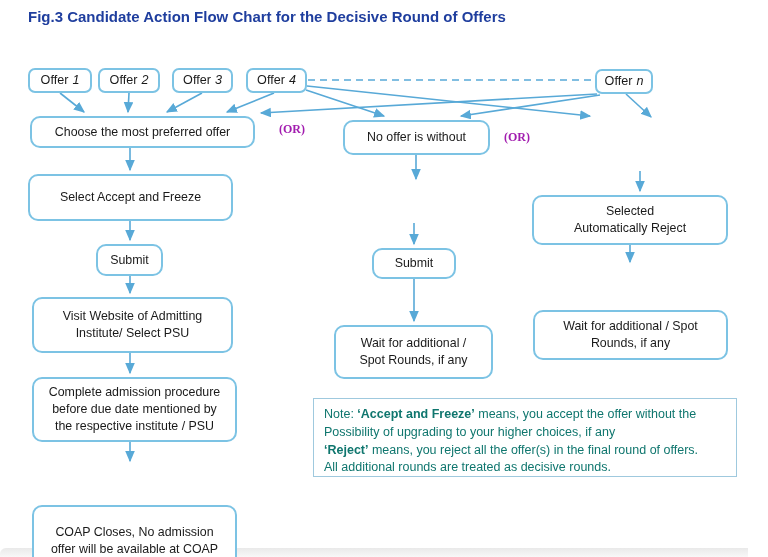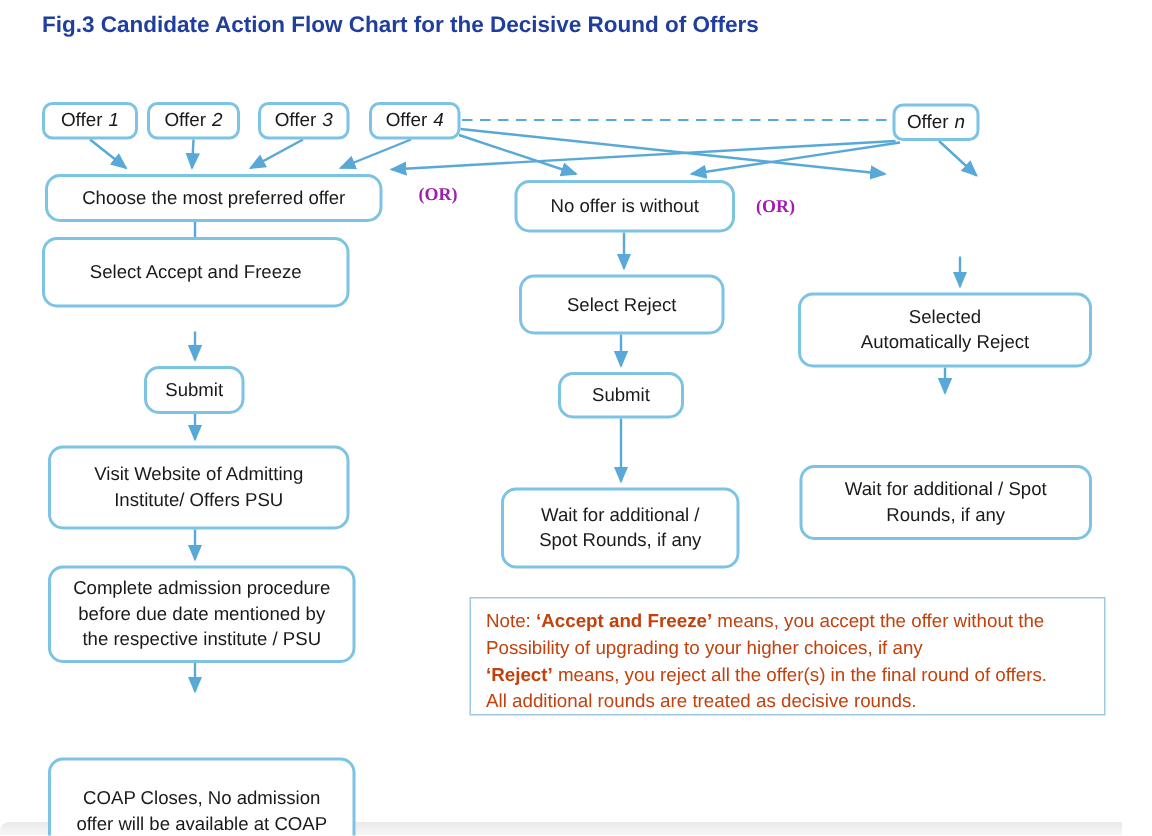--- a/index.html
+++ b/index.html
@@ -11,37 +11,37 @@
   .title{position:absolute;left:28px;top:8px;font-size:15px;font-weight:bold;color:var(--title);}
   .node{position:absolute;display:flex;align-items:center;justify-content:center;
         background:#fff;border:2px solid var(--border);border-radius:10px;
         font-weight:normal;color:var(--text);font-size:12.4px;text-align:center;
         line-height:1.35;white-space:pre-line;z-index:2;}
   .offer{border-radius:7px;font-size:12.6px;}
   .offer .num{font-style:italic;margin-left:4px;}
   .or{position:absolute;font-size:12px;font-weight:bold;color:#a21caf;z-index:2;font-family:Liberation Serif, serif;}
   .note{position:absolute;left:313px;top:398px;width:424px;height:79px;
         border:1.5px solid #9fc9de;background:#fff;font-size:12.5px;font-weight:normal;
-        color:#c2410c;padding:7px 10px;line-height:1.42;white-space:pre-line;z-index:2;}
+        color:#0f766e;padding:7px 10px;line-height:1.42;white-space:pre-line;z-index:2;}
   .note b{font-weight:bold;}
   svg.wires{position:absolute;left:0;top:0;z-index:1;}
   svg.wires line{stroke:var(--arrow);stroke-width:1.6;}
   svg.wires line.dashed{stroke-dasharray:7 5;stroke-width:1.4;}
   .band{position:absolute;left:0;top:548px;width:768px;height:9px;
         background:linear-gradient(to bottom,#e9e9e9,#f8f8f8);border-radius:6px 6px 0 0;}
   
   .b-offer1{left:28px;top:68px;width:64px;height:25px;}
   .b-offer2{left:98px;top:68px;width:62px;height:25px;}
   .b-offer3{left:172px;top:68px;width:61px;height:25px;}
   .b-offer4{left:246px;top:68px;width:61px;height:25px;}
   .b-offern{left:595px;top:69px;width:58px;height:25px;}
   .b-choose{left:30px;top:116px;width:225px;height:32px;}
   .b-nooffer{left:343px;top:120px;width:147px;height:35px;}
   .b-noaccess{left:578px;top:120px;width:124px;height:51px;}
-  .b-accept{left:28px;top:158px;width:205px;height:47px;}
+  .b-accept{left:28px;top:174px;width:205px;height:47px;}
   .b-selreject{left:346px;top:183px;width:137px;height:40px;}
   .b-autoreject{left:532px;top:195px;width:196px;height:50px;}
   .b-submitL{left:96px;top:244px;width:67px;height:32px;}
   .b-submitM{left:372px;top:248px;width:84px;height:31px;}
   .b-waitR{left:533px;top:266px;width:195px;height:50px;margin-top:44px;}
   .b-visit{left:32px;top:297px;width:201px;height:56px;}
   .b-waitM{left:334px;top:325px;width:159px;height:54px;}
   .b-complete{left:32px;top:377px;width:205px;height:65px;}
   .b-coap{left:32px;top:465px;width:205px;height:72px;margin-top:40px;}
   .or1{left:279px;top:122px;}
@@ -87,31 +87,30 @@
   <div class="node offer b-offer3"><span>Offer</span><span class="num">3</span></div>
   <div class="node offer b-offer4"><span>Offer</span><span class="num">4</span></div>
   <div class="node offer b-offern"><span>Offer</span><span class="num">n</span></div>
 
   <div class="node b-choose">Choose the most preferred offer</div>
   <div class="or or1">(OR)</div>
   <div class="node b-nooffer">No offer is without</div>
   <div class="or or2">(OR)</div>
 
   <div class="node b-accept">Select Accept and Freeze</div>
-  <div class="node b-selreject">Select Reject</div>
   <div class="node b-autoreject">Selected
 Automatically Reject</div>
 
   <div class="node b-submitL">Submit</div>
   <div class="node b-submitM">Submit</div>
   <div class="node b-waitR">Wait for additional / Spot
 Rounds, if any</div>
 
   <div class="node b-visit">Visit Website of Admitting
-Institute/ Offers PSU</div>
+Institute/ Select PSU</div>
   <div class="node b-complete">Complete admission procedure
 before due date mentioned by
 the respective institute / PSU</div>
 
   <div class="node b-waitM">Wait for additional /
 Spot Rounds, if any</div>
   <div class="node b-coap">COAP Closes, No admission
 offer will be available at COAP</div>
 
   <div class="note"><span>Note: </span><b>‘Accept and Freeze’</b><span> means, you accept the offer without the

